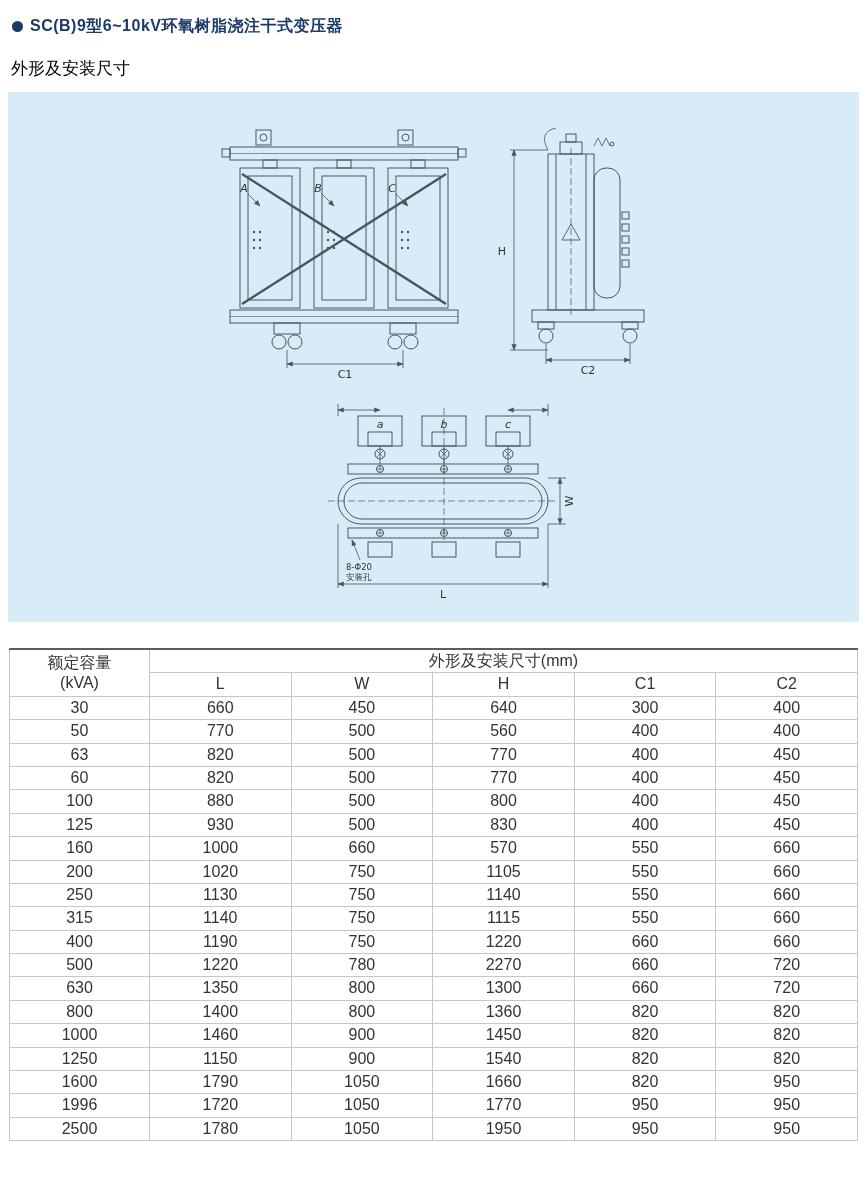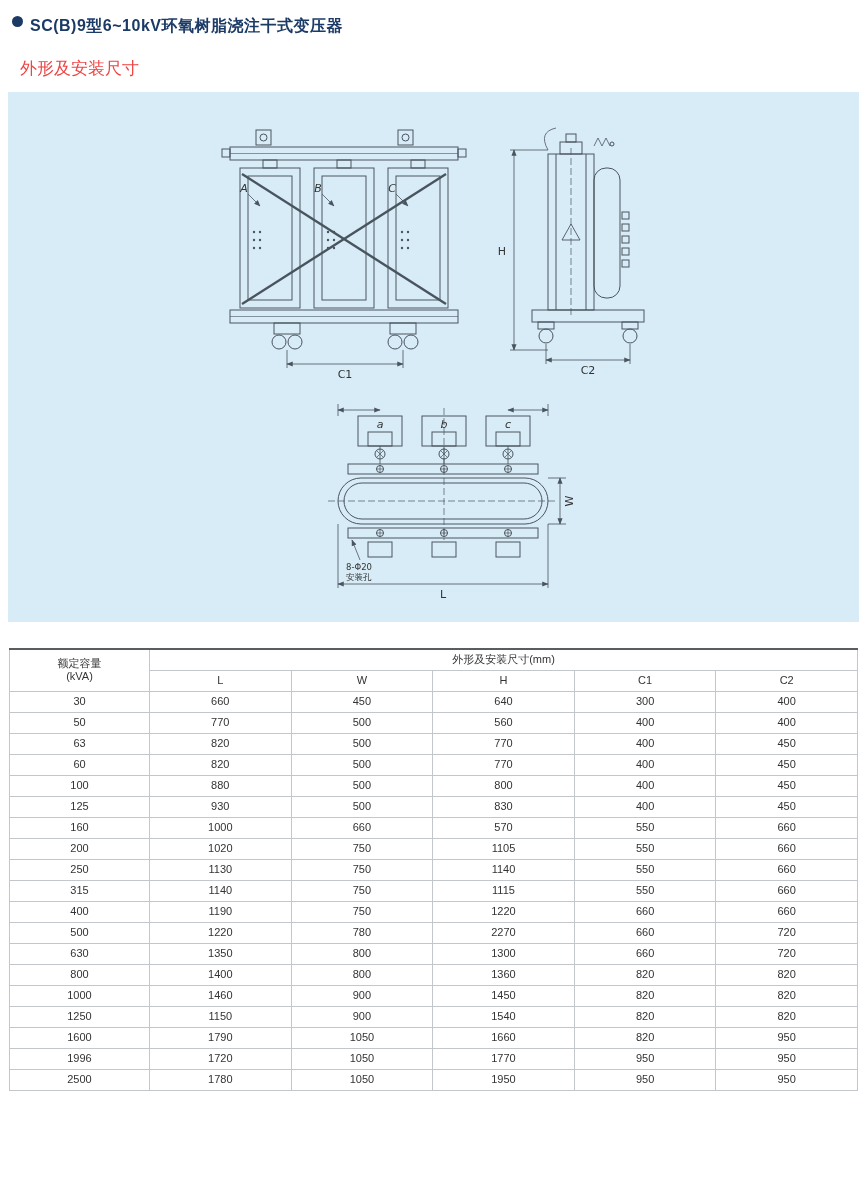--- a/index.html
+++ b/index.html
@@ -2,31 +2,31 @@
 <html><head>
 <meta charset="utf-8">
 <style>
   * { box-sizing: border-box; }
   html, body { margin: 0; padding: 0; background: #ffffff; }
   body {
     width: 867px; height: 1186px; overflow: hidden;
     font-family: "Liberation Sans", "DejaVu Sans", sans-serif;
     color: #333;
   }
-  .title-row { display: flex; gap: 7px; padding: 16px 0 0 12px; }
+  .title-row { display: flex; align-items: center; gap: 7px; padding: 16px 0 0 12px; }
   .bullet { width: 11px; height: 11px; border-radius: 50%; background: #1b3a66; flex: 0 0 auto; }
   .page-title { font-size: 16px; font-weight: bold; color: #1b3a66; margin: 0; letter-spacing: .5px; }
-  .subtitle { font-size: 17px; font-weight: 400; color: #ef4444; margin: 20px 0 12px 20px; }
+  .subtitle { font-size: 17px; font-weight: 400; color: #000000; margin: 20px 0 12px 11px; }
   .drawing-panel { width: 851px; height: 530px; margin: 0 8px; background: #d8ecf7; }
   .drawing-panel svg { display: block; }
 
   .dim-table {
     width: 849px; margin: 26px 0 0 9px;
     border-collapse: collapse; table-layout: fixed;
-    font-size: 11px; color: #333;
+    font-size: 16px; color: #333;
     border-top: 2px solid #595d61;
   }
   .dim-table th, .dim-table td {
     border: 1px solid #c3c7cb;
     font-weight: 400; text-align: center;
     padding: 2px 4px; height: 21px; line-height: 1.15;
   }
   .dim-table col.c1 { width: 140px; }
   .kva-head div { line-height: 1.25; }
 

